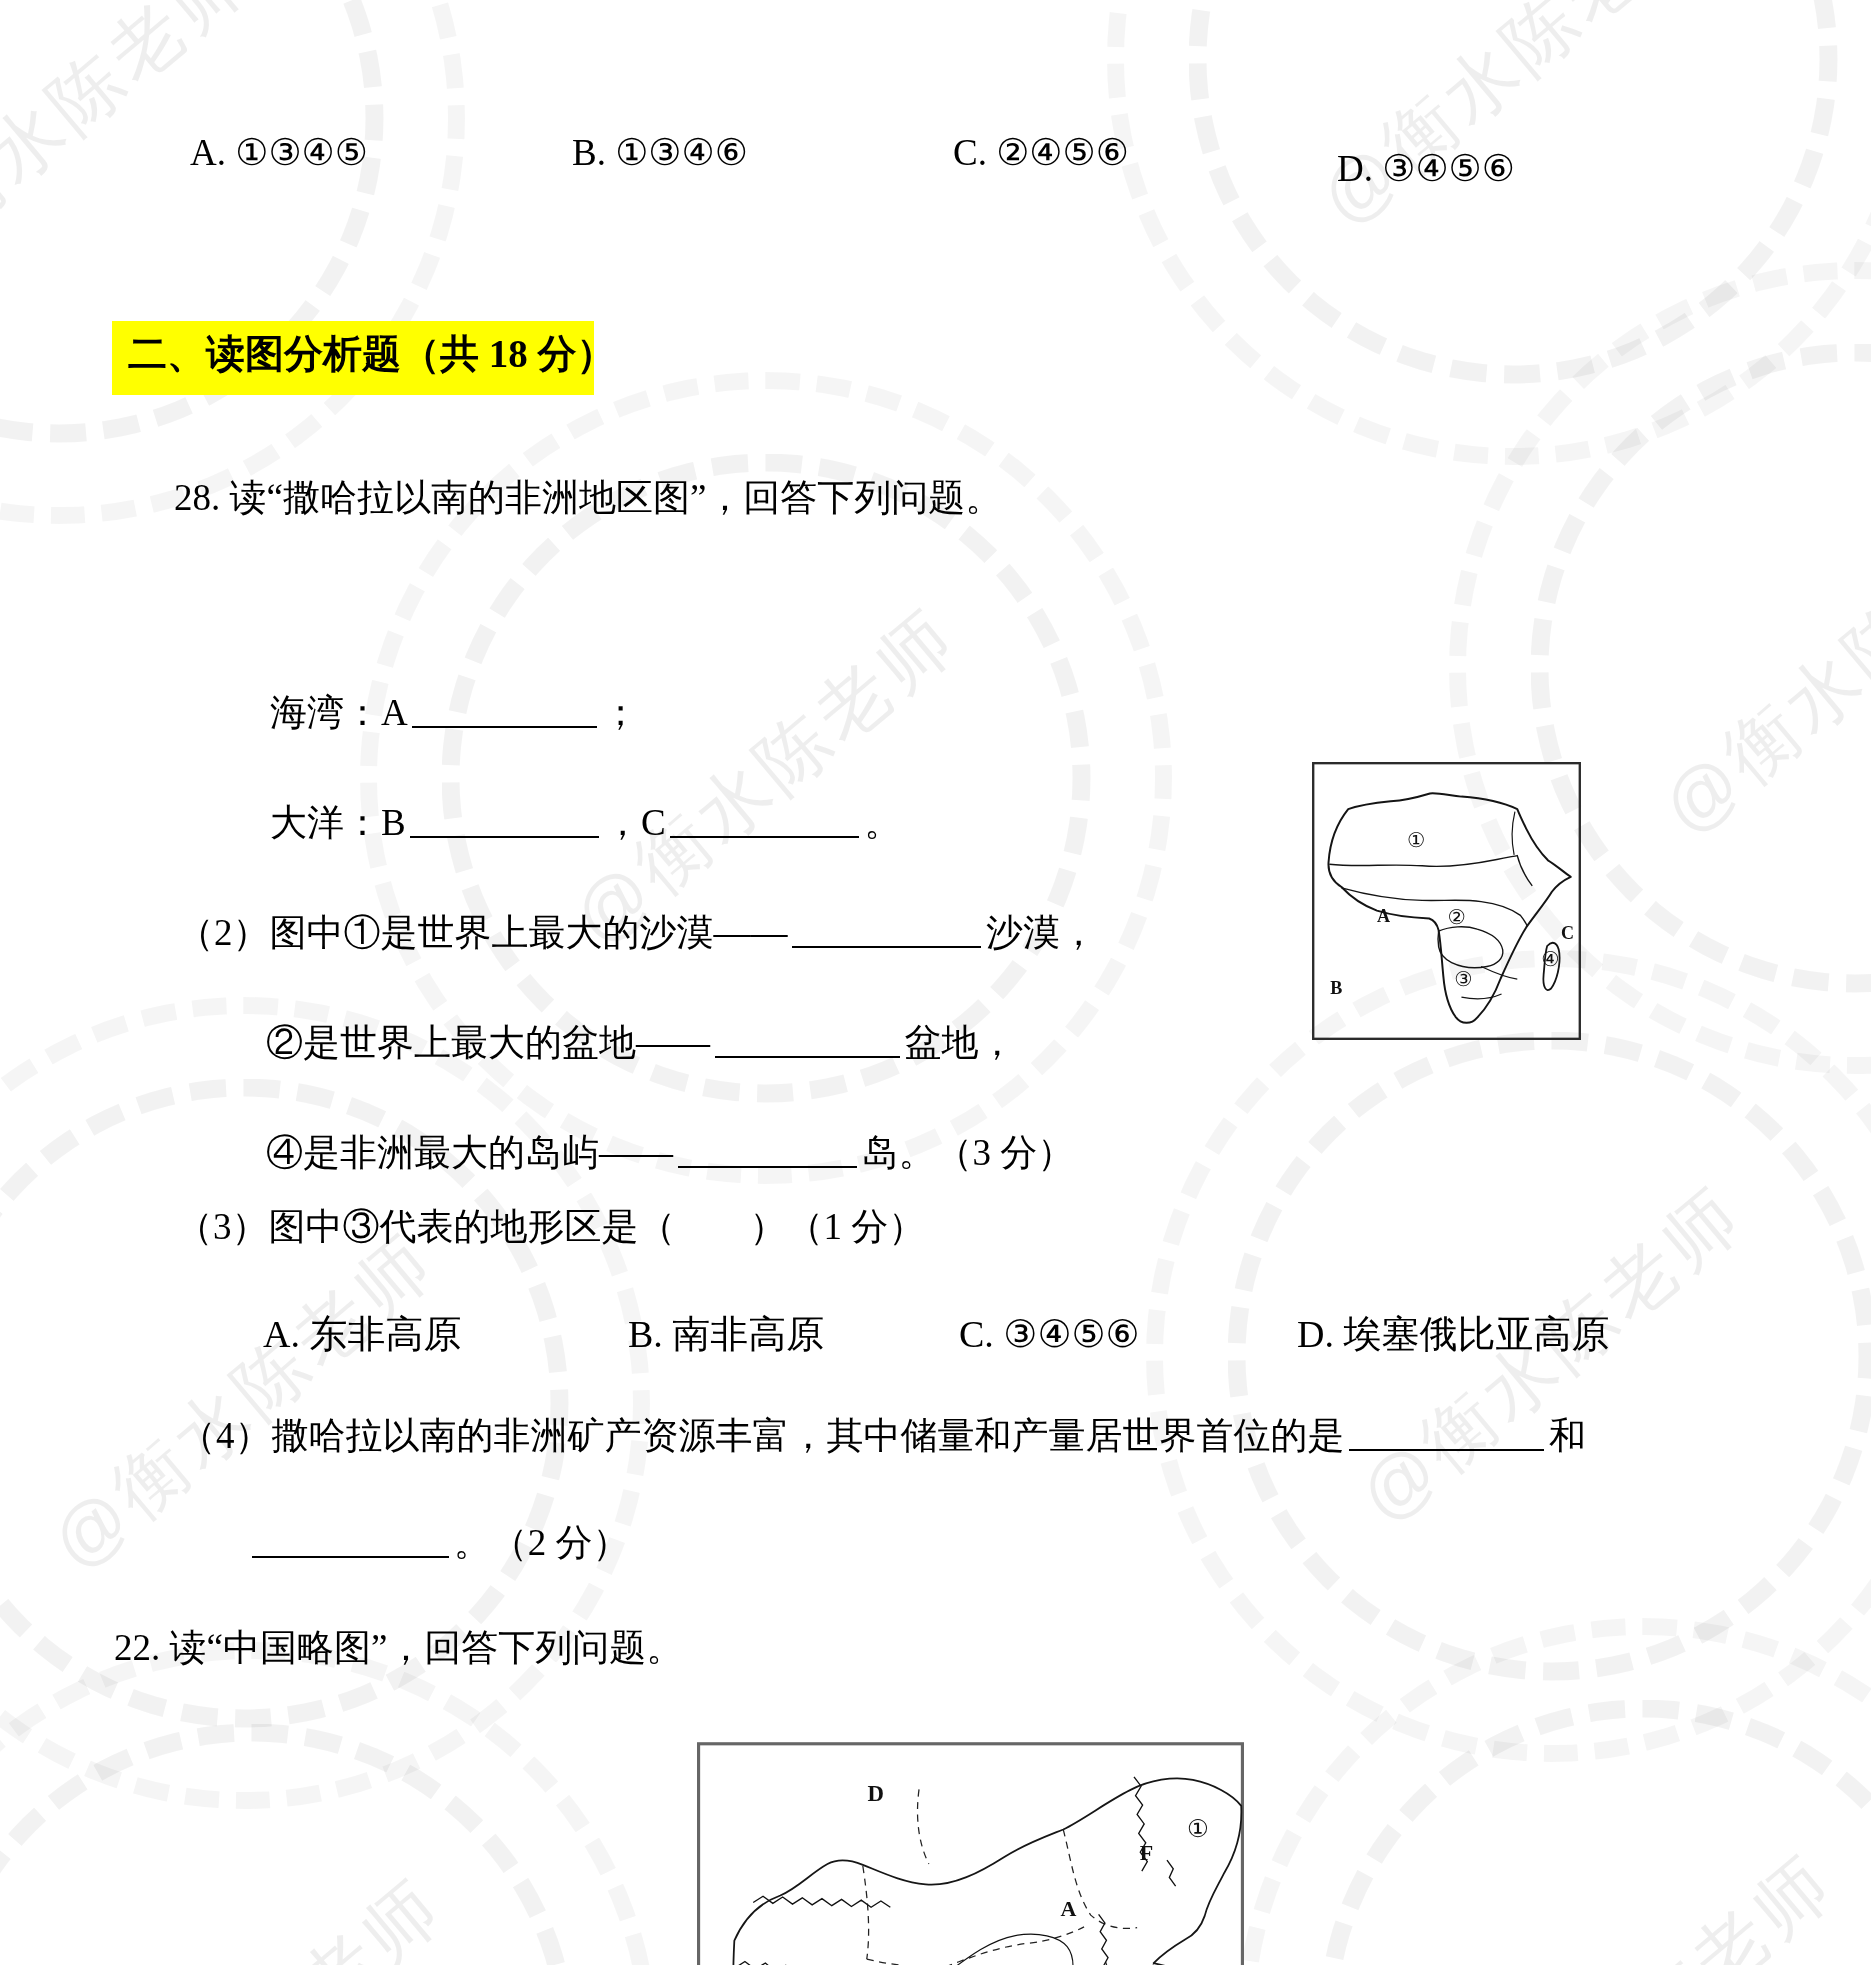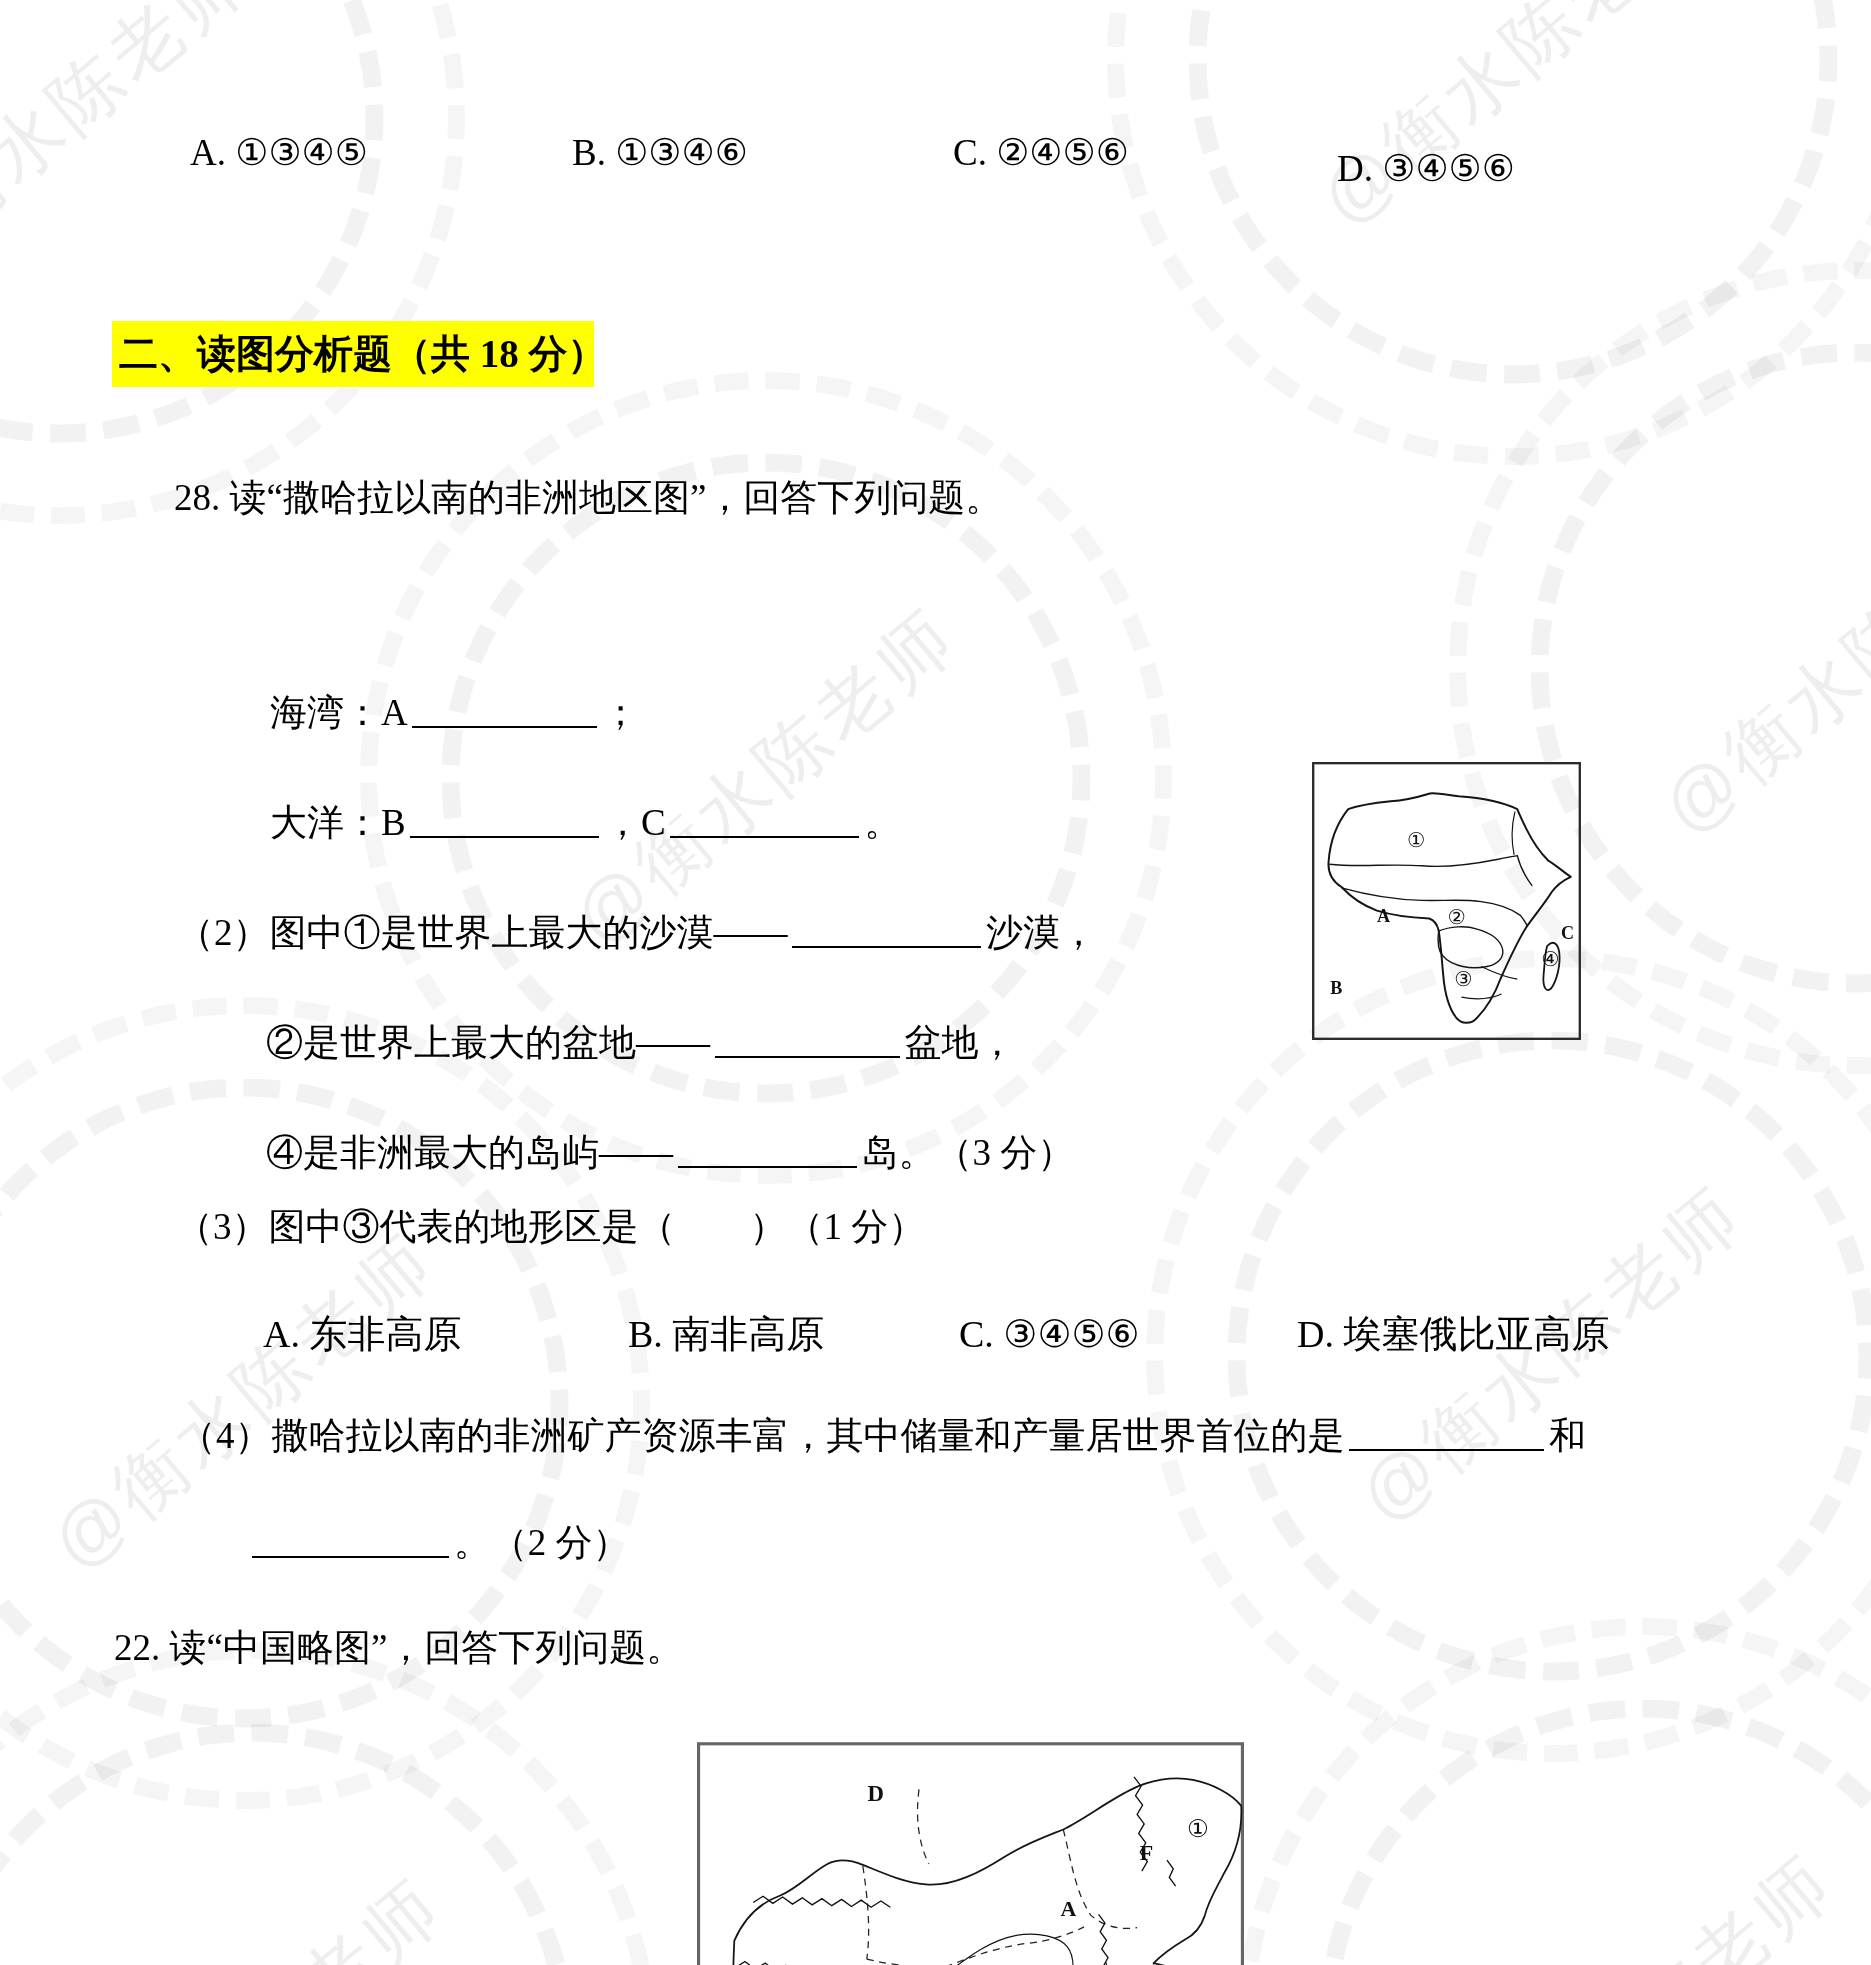--- a/index.html
+++ b/index.html
@@ -25,23 +25,23 @@
   .ring.r2{width:778px;height:778px;border:17.3px dashed rgba(0,0,0,0.038);}
   
   .content{position:absolute;left:0;top:0;width:100%;height:100%;z-index:1;}
   .line{position:absolute;font-size:37px;line-height:1.12;white-space:nowrap;}
   .opt-small{font-size:38px;}
   .blank{
     display:inline-block;height:31px;border-bottom:2.8px solid #000;
     vertical-align:-3.1px;margin:0 4.7px;
   }
   .section-header{
-    position:absolute;left:112px;top:321px;width:482px;height:66px;
+    position:absolute;left:112px;top:321px;width:482px;height:74px;
     font-size:39px;font-weight:bold;line-height:66px;
-    padding-left:7px;box-sizing:border-box;white-space:nowrap;
+    padding-left:16px;box-sizing:border-box;white-space:nowrap;
   }
   .map{position:absolute;}
   .map svg{display:block;}
   .map-label{font-family:"Liberation Serif","DejaVu Serif",serif;font-weight:bold;fill:#111;}
   .map-num{font-family:"Liberation Serif","DejaVu Serif",serif;font-weight:normal;fill:#111;}
 </style>
 </head>
 <body>
 
 <div id="page">

